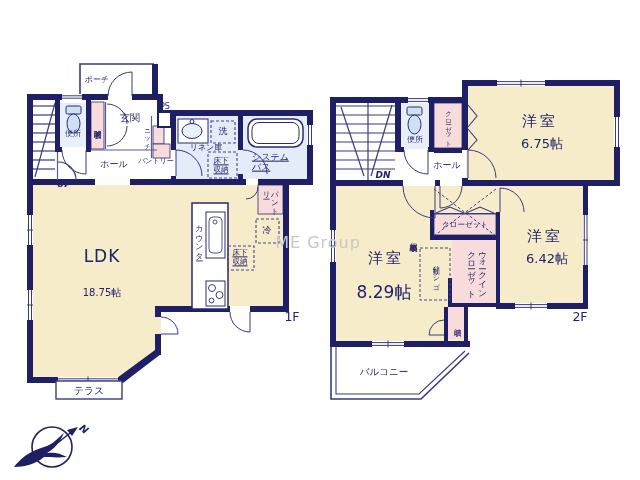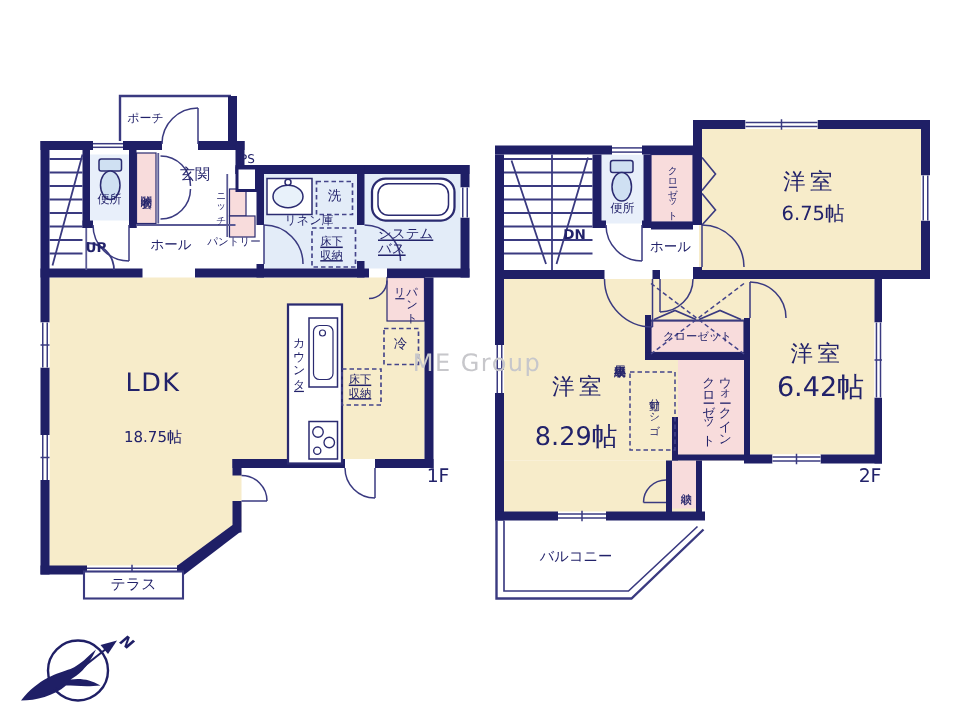--- a/index.html
+++ b/index.html
@@ -3,21 +3,21 @@
 <meta charset="utf-8">
 <style>
   html,body{margin:0;padding:0;background:#ffffff;}
   .canvas{position:relative;width:640px;height:480px;background:#ffffff;overflow:hidden;
           font-family:"DejaVu Sans",sans-serif;}
   .plan-svg{position:absolute;left:0;top:0;}
   .lbl{position:absolute;transform:translate(-50%,-50%);color:#22226a;white-space:nowrap;
        line-height:1.1;text-align:left;z-index:5;}
   .v{writing-mode:vertical-rl;text-orientation:upright;white-space:normal;}
   .wrapc{white-space:normal;line-height:1.15;text-decoration:underline;}
-  .it{font-weight:bold;}
+  .it{font-style:italic;font-weight:bold;margin-top:18px;}
   .watermark{position:absolute;transform:translate(-50%,-50%);color:#c7c7cb;font-size:16px;
        letter-spacing:1px;z-index:6;white-space:nowrap;}
   .north{position:absolute;transform:translate(-50%,-50%) rotate(38deg);color:#1f1f66;
        font-size:10px;font-weight:bold;font-style:italic;z-index:5;}
 </style>
 </head>
 <body>
 
 <div class="canvas">
 
@@ -330,21 +330,21 @@
 
 <div class="lbl it" style="left:383px;top:158px;font-size:9px">DN</div>
 <div class="lbl" style="left:415px;top:140px;font-size:8px">便所</div>
 <div class="lbl v" style="left:448px;top:125px;font-size:6.5px">クローゼット</div>
 <div class="lbl" style="left:447px;top:166px;font-size:9px">ホール</div>
 <div class="lbl" style="left:540px;top:121px;font-size:15px;letter-spacing:3px">洋室</div>
 <div class="lbl" style="left:542px;top:144px;font-size:13px">6.75帖</div>
 <div class="lbl" style="left:386px;top:258px;font-size:15px;letter-spacing:3px">洋室</div>
 <div class="lbl" style="left:384px;top:292px;font-size:17px">8.29帖</div>
 <div class="lbl" style="left:545px;top:236px;font-size:15px;letter-spacing:3px">洋室</div>
-<div class="lbl" style="left:547px;top:259px;font-size:18px">6.42帖</div>
+<div class="lbl" style="left:547px;top:259px;font-size:13px">6.42帖</div>
 <div class="lbl v" style="left:412px;top:237px;font-size:8px">小屋裏収納</div>
 <div class="lbl" style="left:465px;top:225px;font-size:7.5px">クローゼット</div>
 <div class="lbl v" style="left:477px;top:273px;font-size:8.5px;height:56px;line-height:11px">ウォークインクローゼット</div>
 <div class="lbl v" style="left:435px;top:274px;font-size:7px">可動ハシゴ</div>
 <div class="lbl v" style="left:457px;top:323px;font-size:7.5px">収納</div>
 <div class="lbl" style="left:384px;top:372px;font-size:9.5px">バルコニー</div>
 <div class="lbl" style="left:580px;top:317px;font-size:12.5px">2F</div>
 
 <div class="watermark" style="left:318px;top:242px">ME Group</div>
 <div class="north" style="left:84px;top:429px">N</div>

